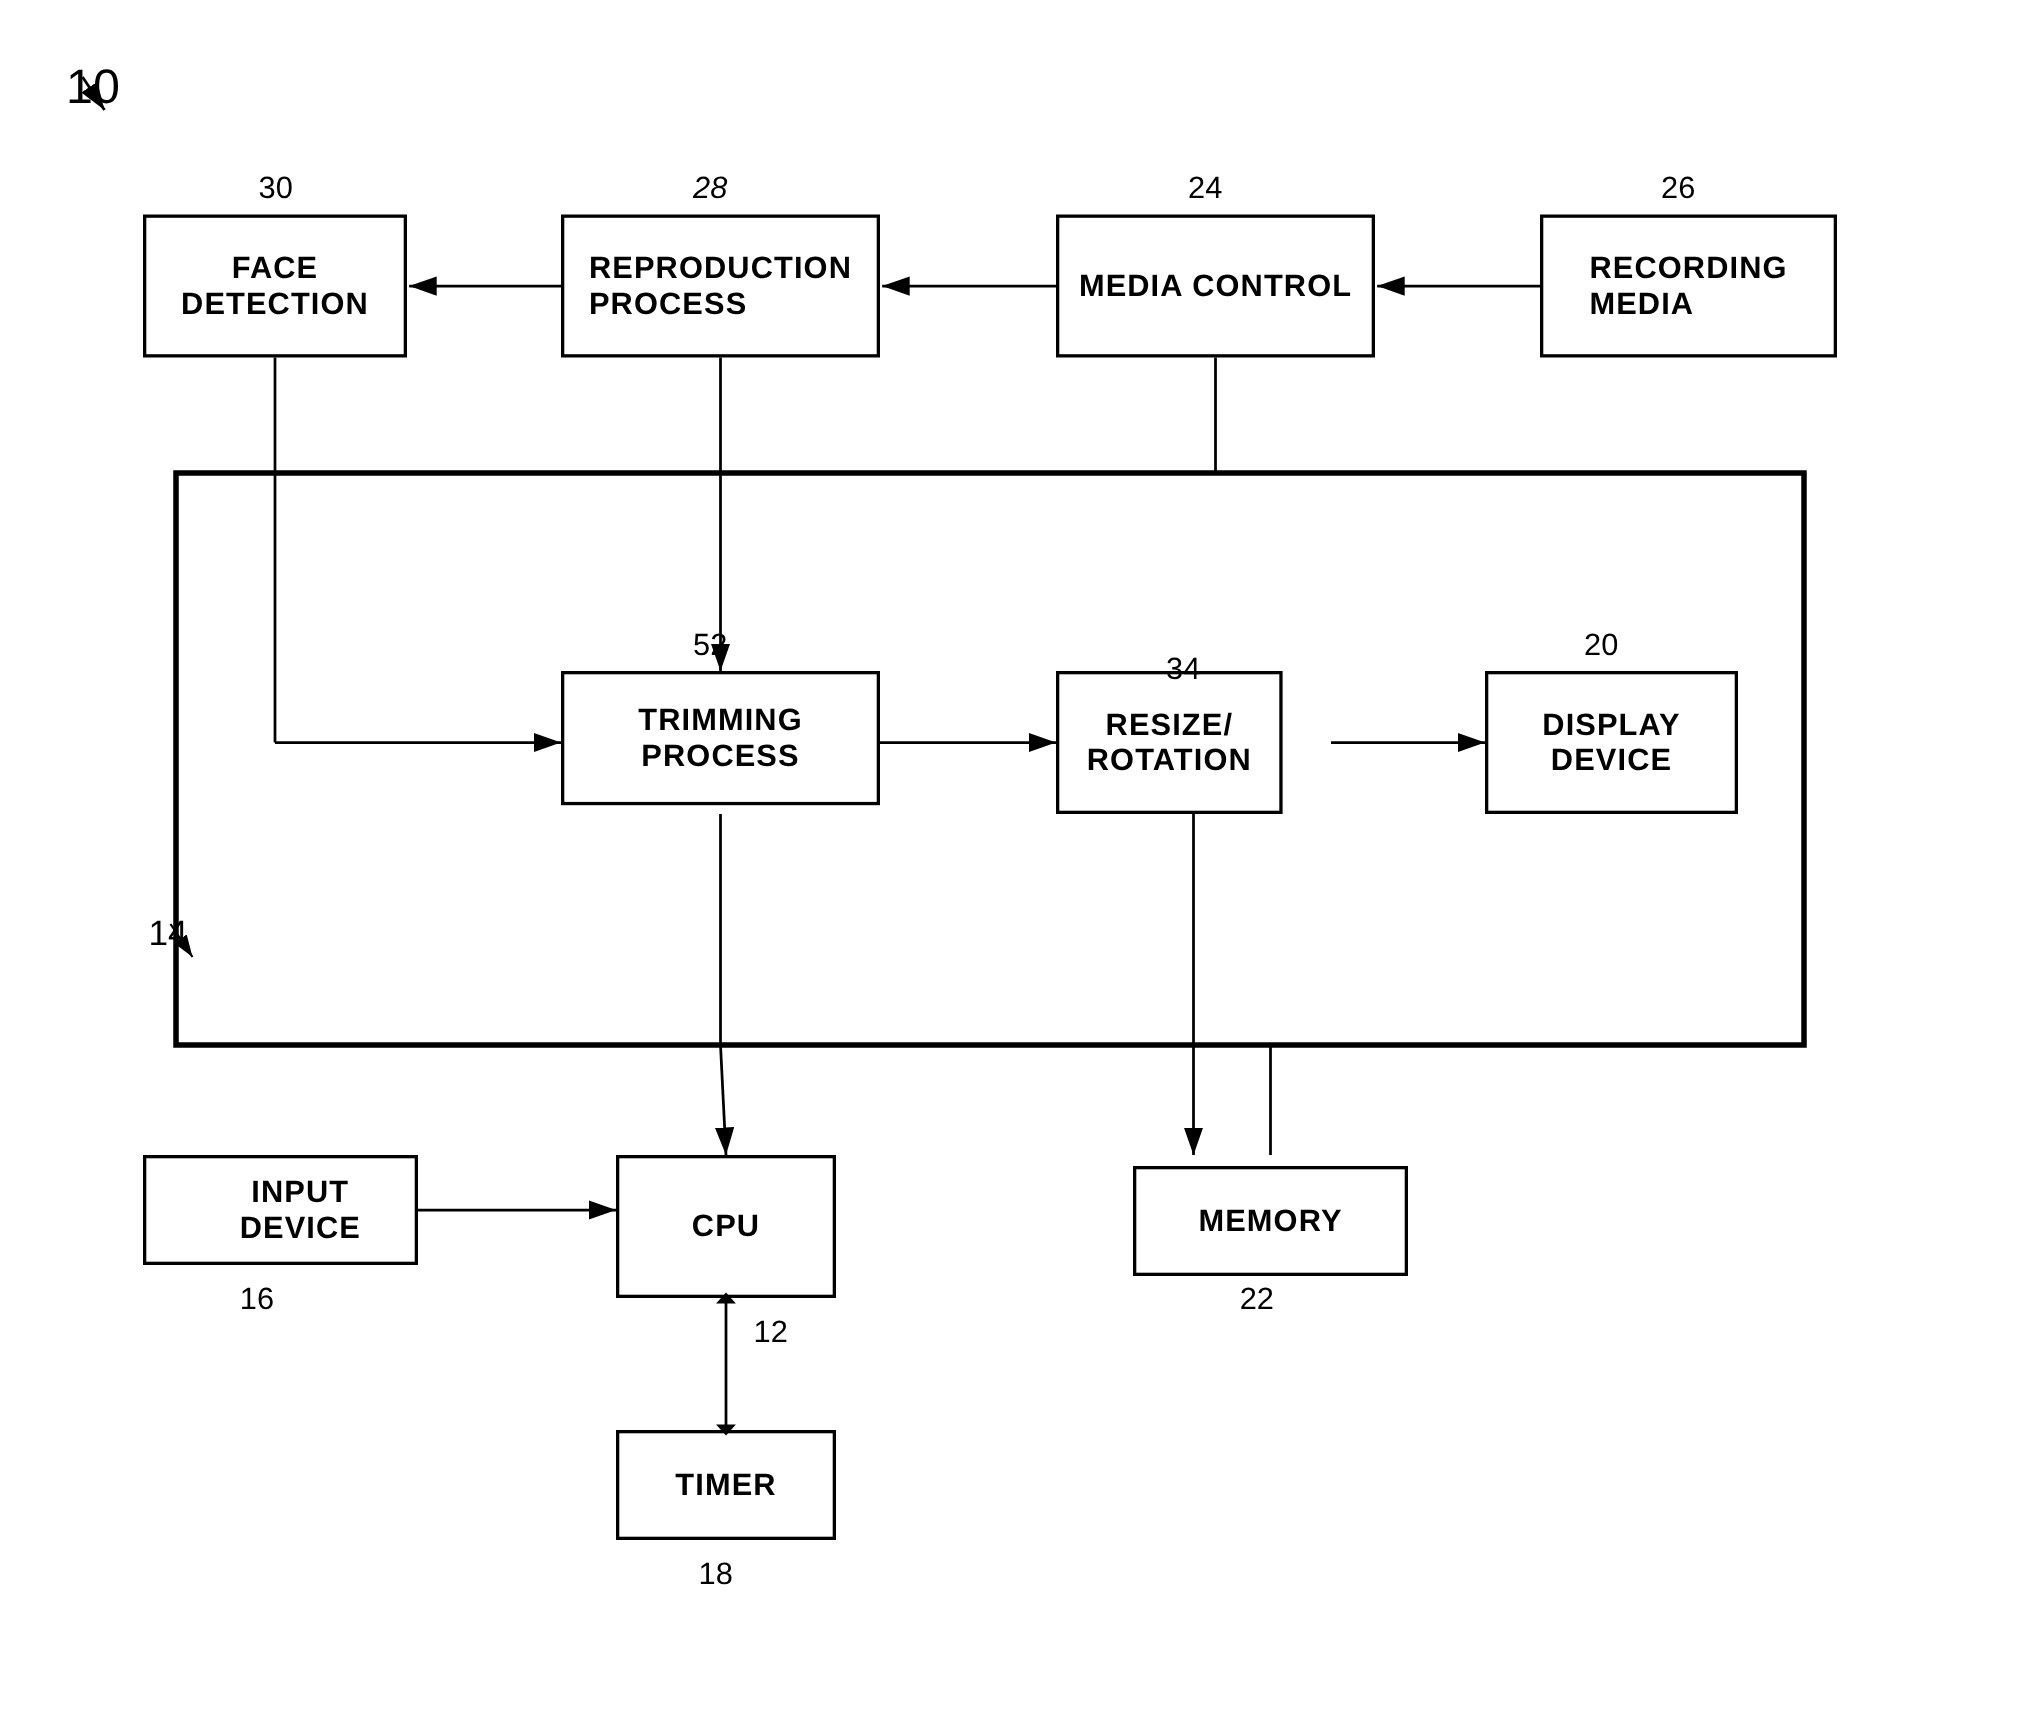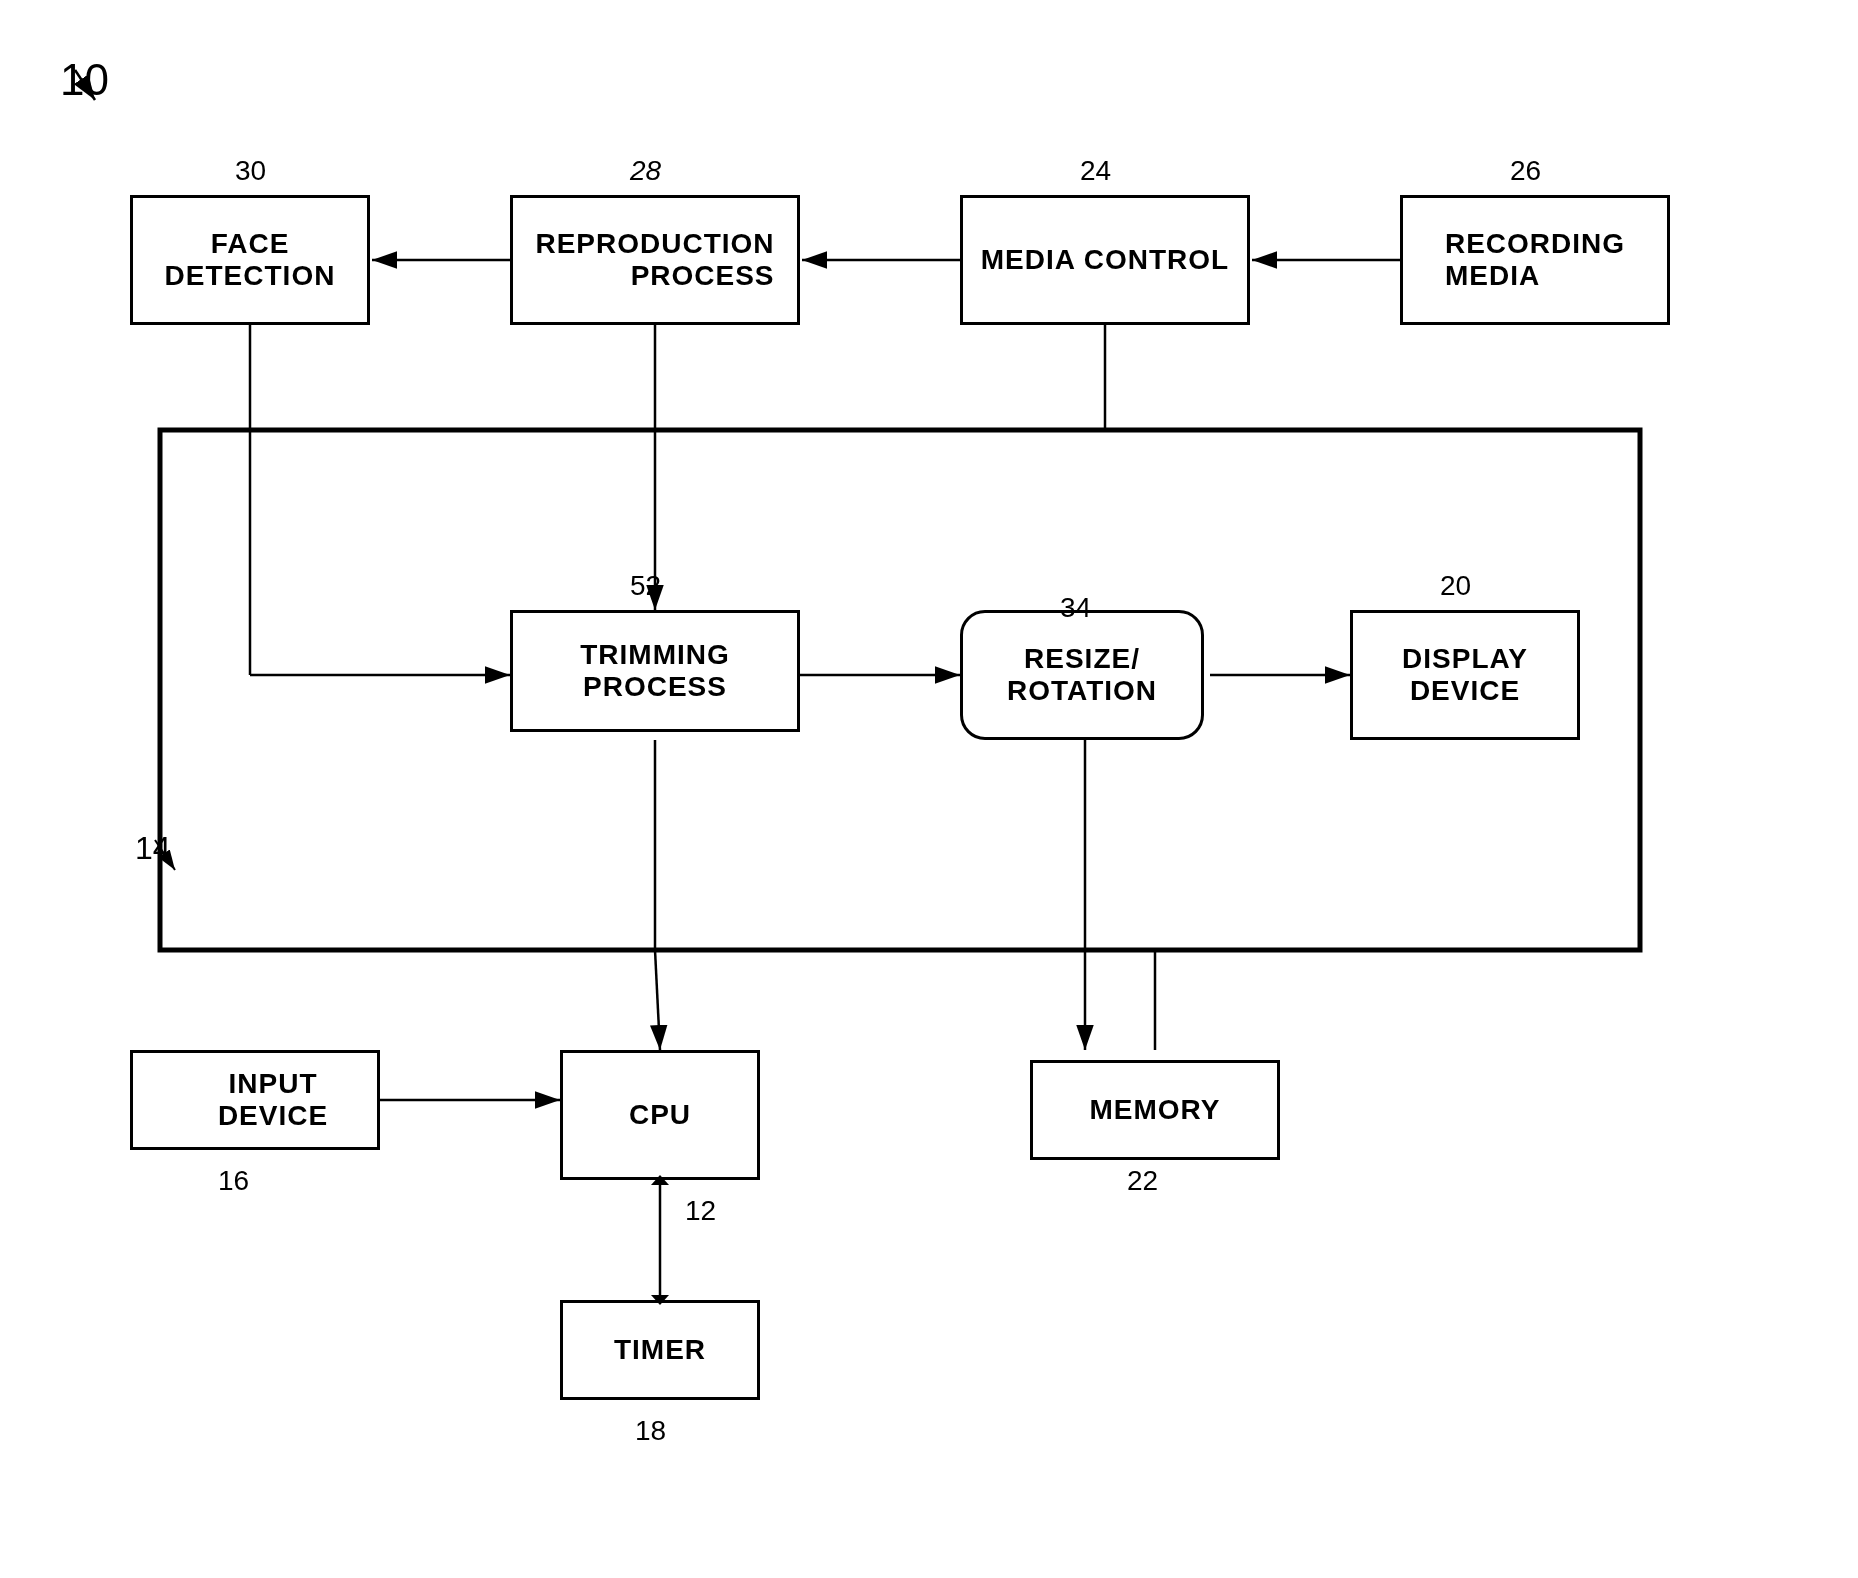--- a/index.html
+++ b/index.html
@@ -58,21 +58,21 @@
 
   <span class="label" style="left:60px; top:55px; font-size:44px;">10</span>
 
   <div class="block" style="left:130px; top:195px; width:240px; height:130px;">
     <span style="white-space:pre-line;">FACE
 DETECTION</span>
   </div>
   <span class="label" style="left:235px; top:155px;">30</span>
 
   <div class="block" style="left:510px; top:195px; width:290px; height:130px;">
-    <span style="white-space:pre-line; text-align:right;">REPRODUCTION
+    <span style="white-space:pre-line; text-align:left;">REPRODUCTION
 PROCESS</span>
   </div>
   <span class="label" style="left:630px; top:155px;font-style:italic;">28</span>
 
   <div class="block" style="left:960px; top:195px; width:290px; height:130px;">
     <span>MEDIA CONTROL</span>
   </div>
   <span class="label" style="left:1080px; top:155px;">24</span>
 
   <div class="block" style="left:1400px; top:195px; width:270px; height:130px;">
@@ -80,21 +80,21 @@
 MEDIA</span>
   </div>
   <span class="label" style="left:1510px; top:155px;">26</span>
 
   <div class="block" style="left:510px; top:610px; width:290px; height:122px;">
     <span style="white-space:pre-line; text-align:center;">TRIMMING
 PROCESS</span>
   </div>
   <span class="label" style="left:630px; top:570px;">52</span>
 
-  <div class="block" style="left:960px; top:610px; width:244px; height:130px;border-radius:25px;">
+  <div class="block" style="left:960px; top:610px; width:206px; height:130px;">
     <span style="white-space:pre-line; text-align:center;">RESIZE/
 ROTATION</span>
   </div>
   <span class="label" style="left:1060px; top:570px;margin-top:22px;">34</span>
 
   <div class="block" style="left:1350px; top:610px; width:230px; height:130px;">
     <span style="white-space:pre-line; text-align:center;">DISPLAY
 DEVICE</span>
   </div>
   <span class="label" style="left:1440px; top:570px;">20</span>

